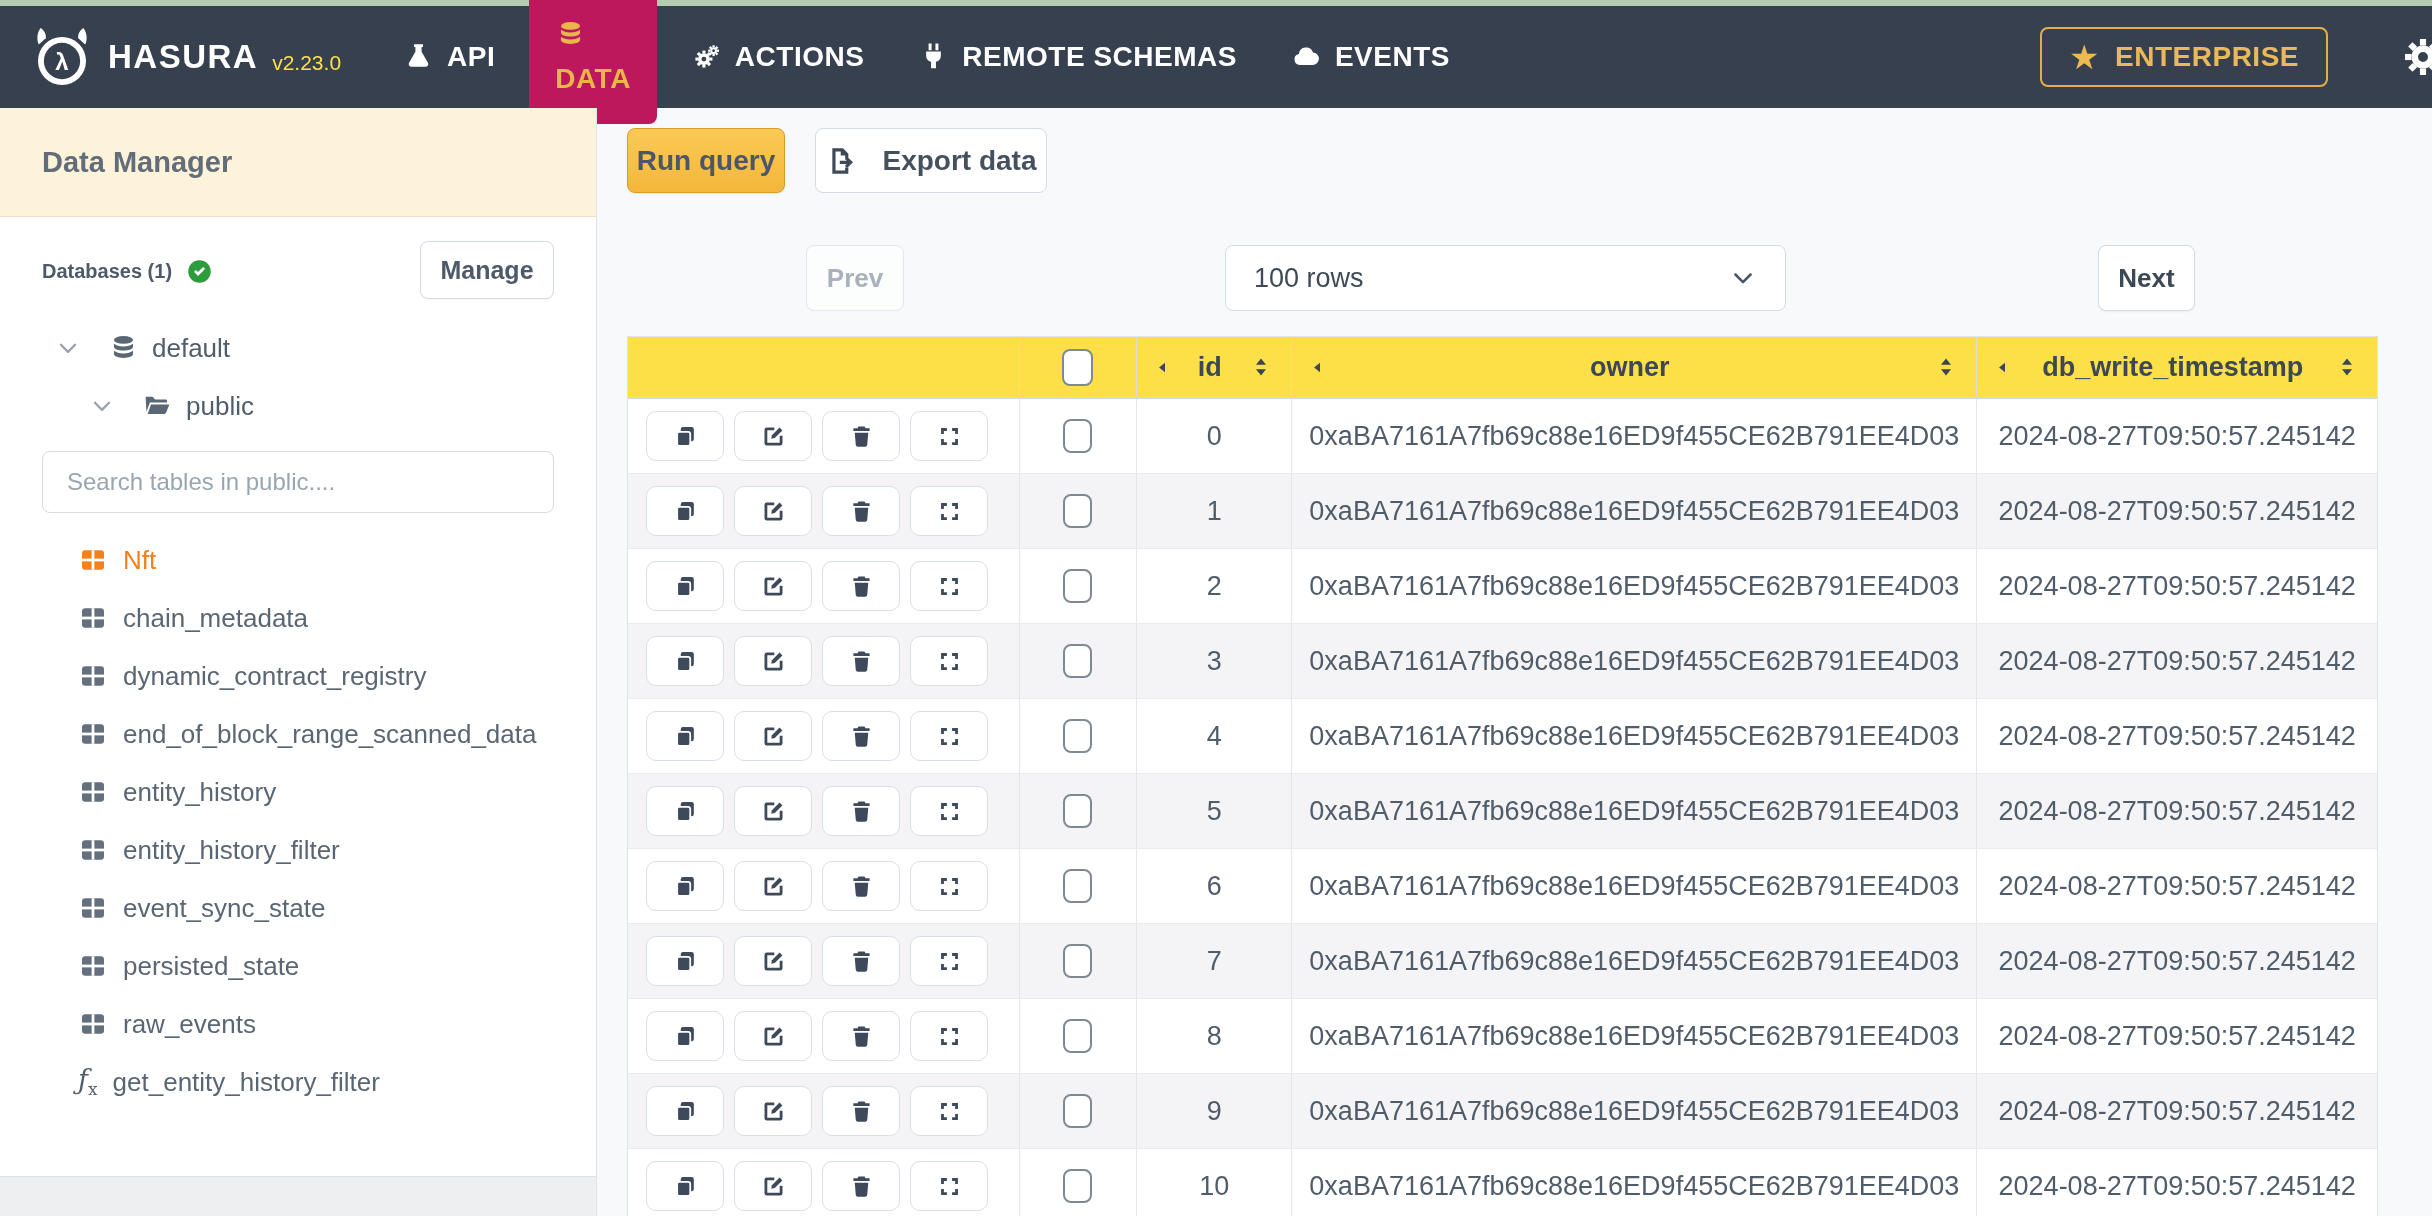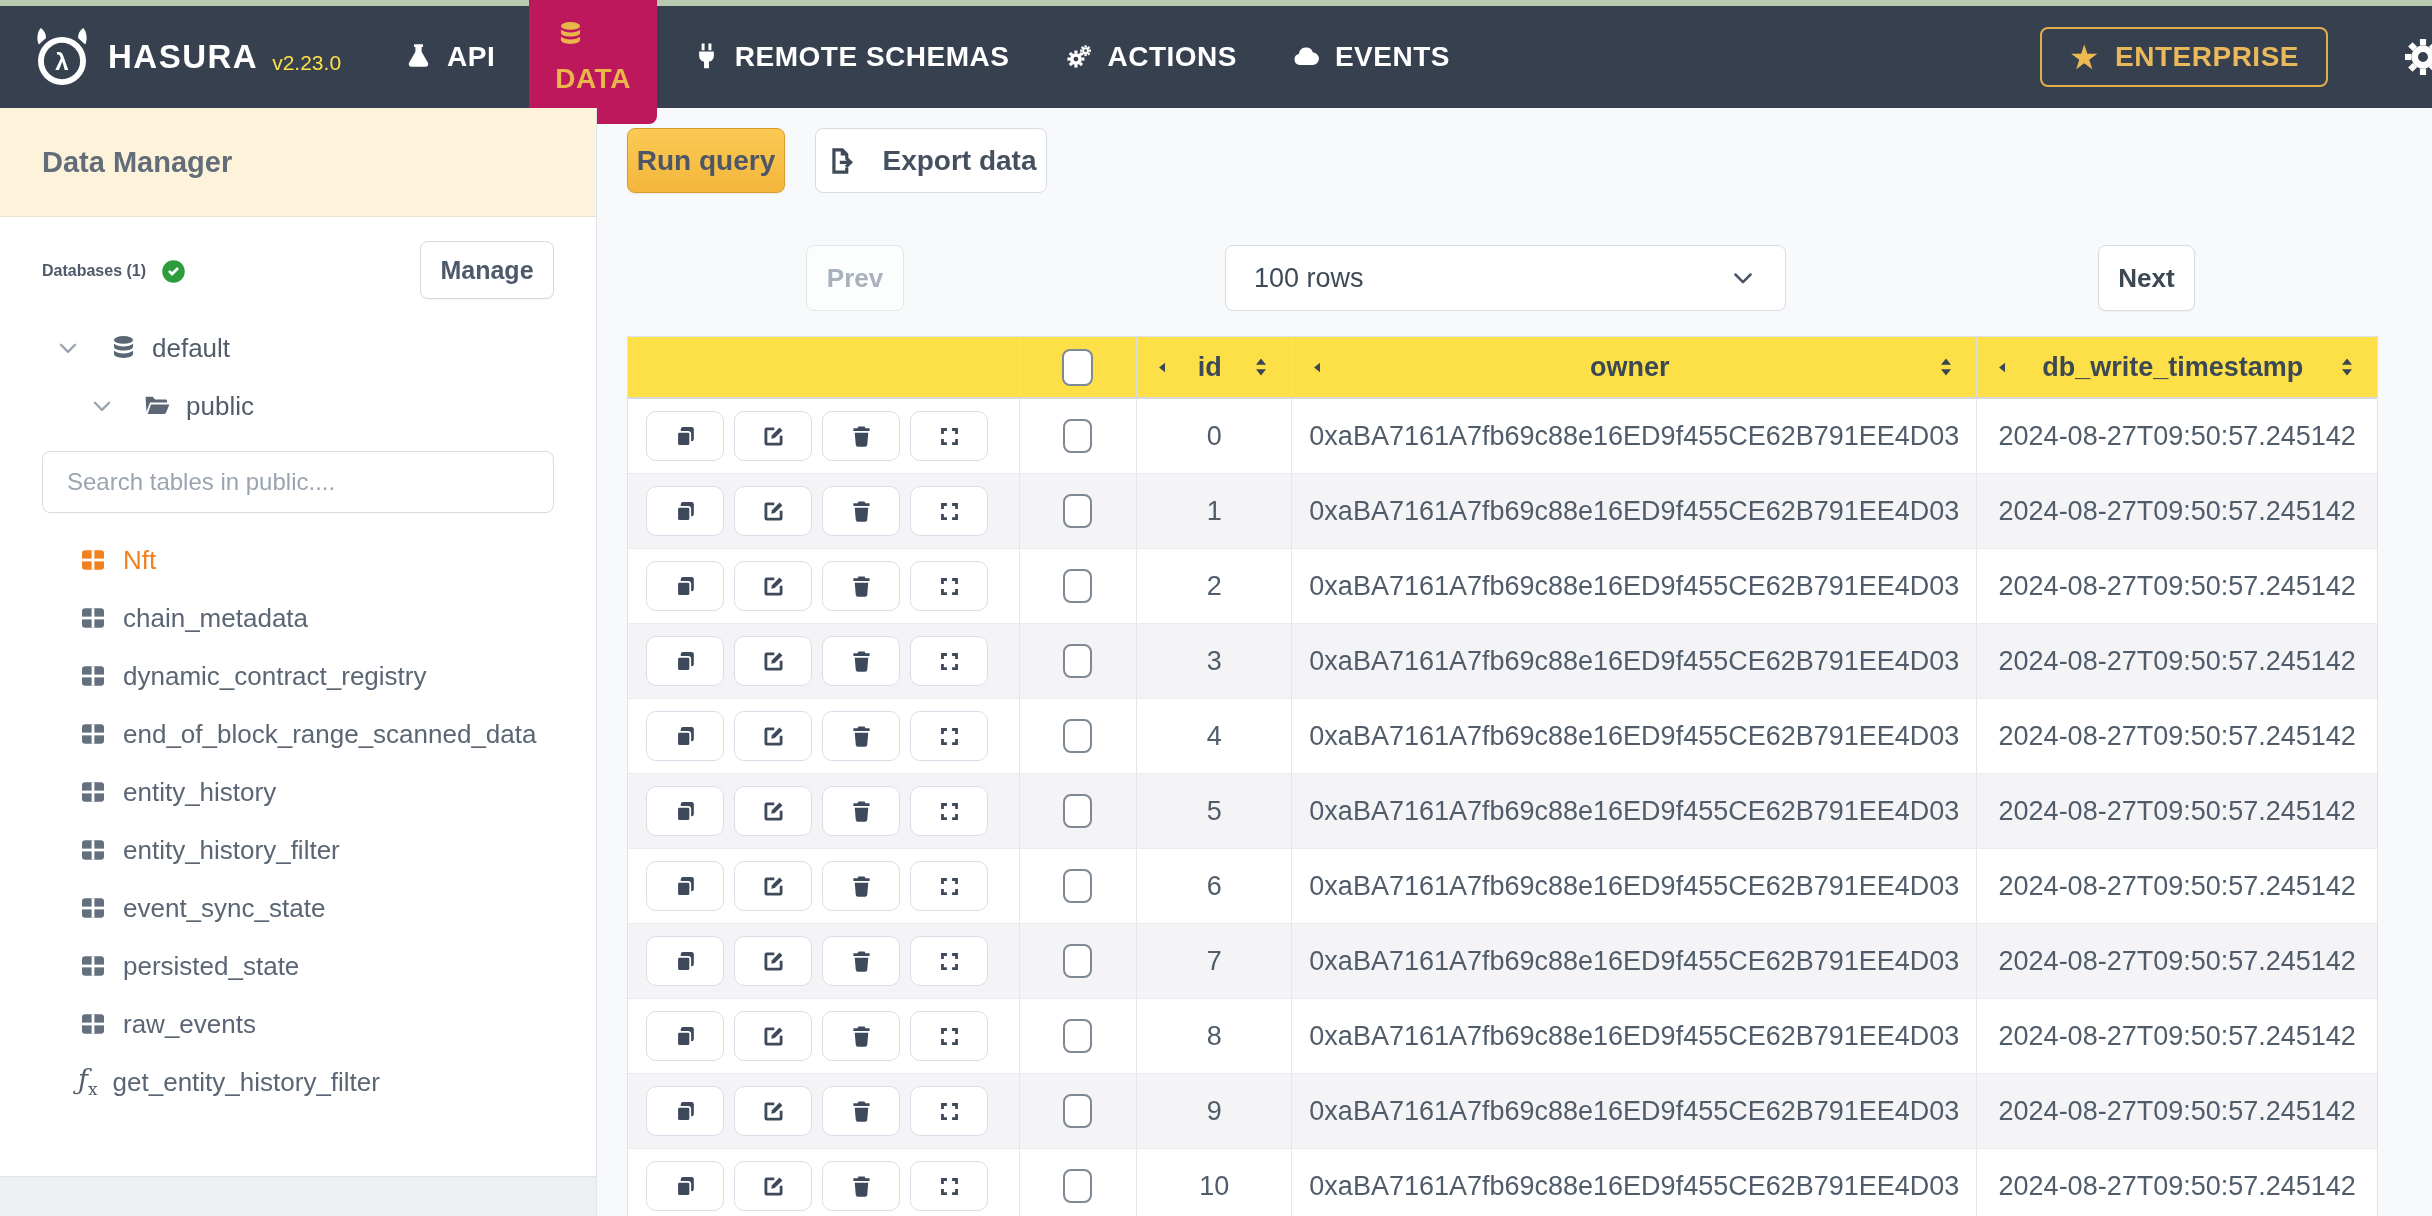--- a/index.html
+++ b/index.html
@@ -31,21 +31,21 @@
 
   
   .content { display:flex; height:1108px; }
 
   
   .sidebar { width:597px; background:#fff; border-right:1px solid #e0e3e7; position:relative; flex-shrink:0; }
   .sidebar-title { height:109px; background:#fcf3da; border-bottom:1px solid #ece2c6; display:flex; align-items:center;
                    padding-left:42px; font-size:29px; font-weight:bold; color:#636d79; }
   .sidebar-body { padding:0 42px; }
   .db-row { margin-top:24px; height:60px; display:flex; align-items:center; position:relative; }
-  .db-label { font-size:16px; font-weight:bold; color:#4e5a6a; }
+  .db-label { font-size:20px; font-weight:bold; color:#4e5a6a; }
   .db-check { margin-left:14px; }
   .db-check svg { width:27px; height:27px; }
   .manage-btn { position:absolute; right:0; top:0; width:134px; height:58px; background:#fff; border:1px solid #d4dae1;
                 border-radius:8px; font-size:25px; font-weight:bold; color:#4e5a6a; cursor:pointer;
                 box-shadow:0 1px 2px rgba(0,0,0,.04); font-family:"Liberation Sans","DejaVu Sans",sans-serif; }
   .tree-row { display:flex; align-items:center; height:58px; color:#525d6c; font-weight:normal; font-size:26px; cursor:pointer; }
   .tree-row.lvl1 { margin-top:18px; padding-left:13px; }
   .tree-row.lvl2 { padding-left:47px; }
   .tree-chevron { color:#9aa4b0; }
   .tree-chevron svg { width:26px; height:26px; }
@@ -149,29 +149,20 @@
 
   <div class="nav-item active">
     <span class="icon nav-icon">
           <svg viewBox="0 0 24 24" fill="currentColor">
             <ellipse cx="12" cy="5.4" rx="7.4" ry="3"></ellipse>
             <path d="M4.6 8.4c1.6 1.3 4.3 2 7.4 2s5.8-.7 7.4-2v2.2c0 1.7-3.3 3-7.4 3s-7.4-1.3-7.4-3z"></path>
             <path d="M4.6 13.8c1.6 1.3 4.3 2 7.4 2s5.8-.7 7.4-2v2.5c0 1.7-3.3 3-7.4 3s-7.4-1.3-7.4-3z"></path>
           </svg>
         </span>
     <span class="nav-label">DATA</span>
-  </div>
-
-  <div class="nav-item">
-    <span class="icon nav-icon">
-          <svg viewBox="0 0 24 24" fill="currentColor">
-            <path d="M8.2 2h2.3v5.2H8.2zM13.5 2h2.3v5.2h-2.3zM6.3 8.2h11.4v3a4.9 4.9 0 0 1-3.8 4.8V21h-3.8v-5a4.9 4.9 0 0 1-3.8-4.8z"></path>
-          </svg>
-        </span>
-    <span class="nav-label">REMOTE SCHEMAS</span>
   </div>
 
   <div class="nav-item">
     <span class="icon nav-icon">
           <svg viewBox="0 0 24 24" fill="currentColor">
             <path fill-rule="evenodd" d="M10 9.4a4.6 4.6 0 1 1 0 9.2 4.6 4.6 0 0 1 0-9.2zm0 2.7a1.9 1.9 0 1 0 0 3.8 1.9 1.9 0 0 0 0-3.8z"></path>
             <g stroke="currentColor" stroke-width="2.4">
               <line x1="14.3" y1="14" x2="16.6" y2="14"></line>
               <line x1="13" y1="17" x2="14.7" y2="18.7"></line>
               <line x1="10" y1="18.3" x2="10" y2="20.6"></line>
@@ -188,20 +179,29 @@
               <line x1="17.5" y1="10.1" x2="17.5" y2="11.7"></line>
               <line x1="15.7" y1="9.3" x2="14.5" y2="10.5"></line>
               <line x1="14.9" y1="7.5" x2="13.3" y2="7.5"></line>
               <line x1="15.7" y1="5.7" x2="14.5" y2="4.5"></line>
               <line x1="17.5" y1="4.9" x2="17.5" y2="3.3"></line>
               <line x1="19.3" y1="5.7" x2="20.5" y2="4.5"></line>
             </g>
           </svg>
         </span>
     <span class="nav-label">ACTIONS</span>
+  </div>
+
+  <div class="nav-item">
+    <span class="icon nav-icon">
+          <svg viewBox="0 0 24 24" fill="currentColor">
+            <path d="M8.2 2h2.3v5.2H8.2zM13.5 2h2.3v5.2h-2.3zM6.3 8.2h11.4v3a4.9 4.9 0 0 1-3.8 4.8V21h-3.8v-5a4.9 4.9 0 0 1-3.8-4.8z"></path>
+          </svg>
+        </span>
+    <span class="nav-label">REMOTE SCHEMAS</span>
   </div>
 
   <div class="nav-item">
     <span class="icon nav-icon">
           <svg viewBox="0 0 24 24" fill="currentColor">
             <path d="M6.8 18.5a4.3 4.3 0 0 1-.7-8.5A5.6 5.6 0 0 1 17 8.9a4.35 4.35 0 0 1-.4 9.6z"></path>
           </svg>
         </span>
     <span class="nav-label">EVENTS</span>
   </div>

